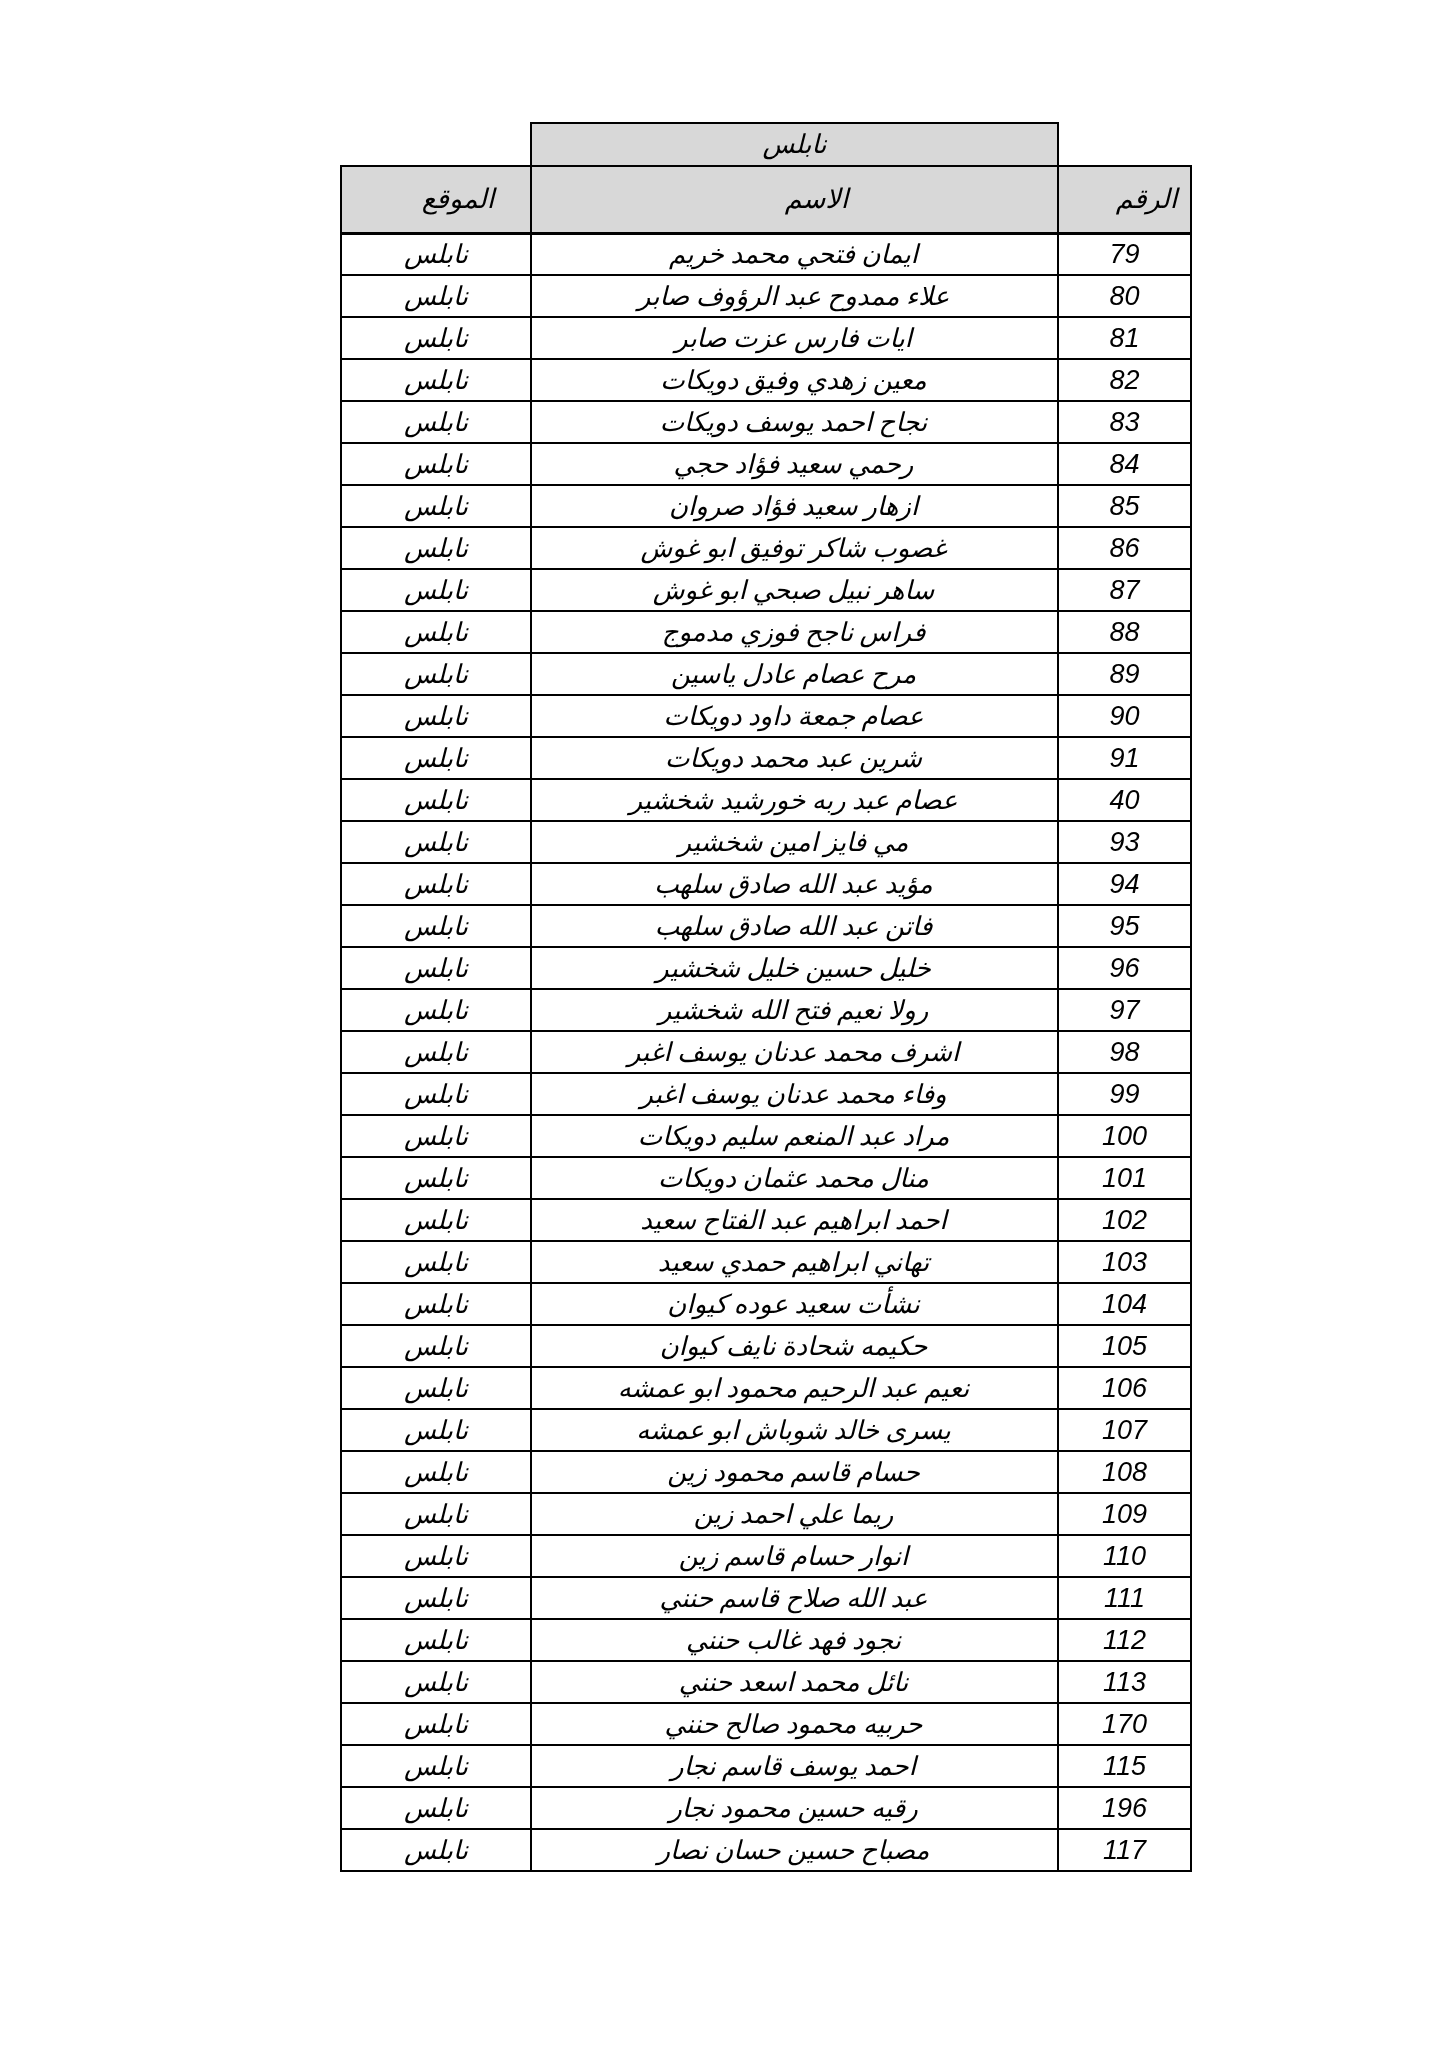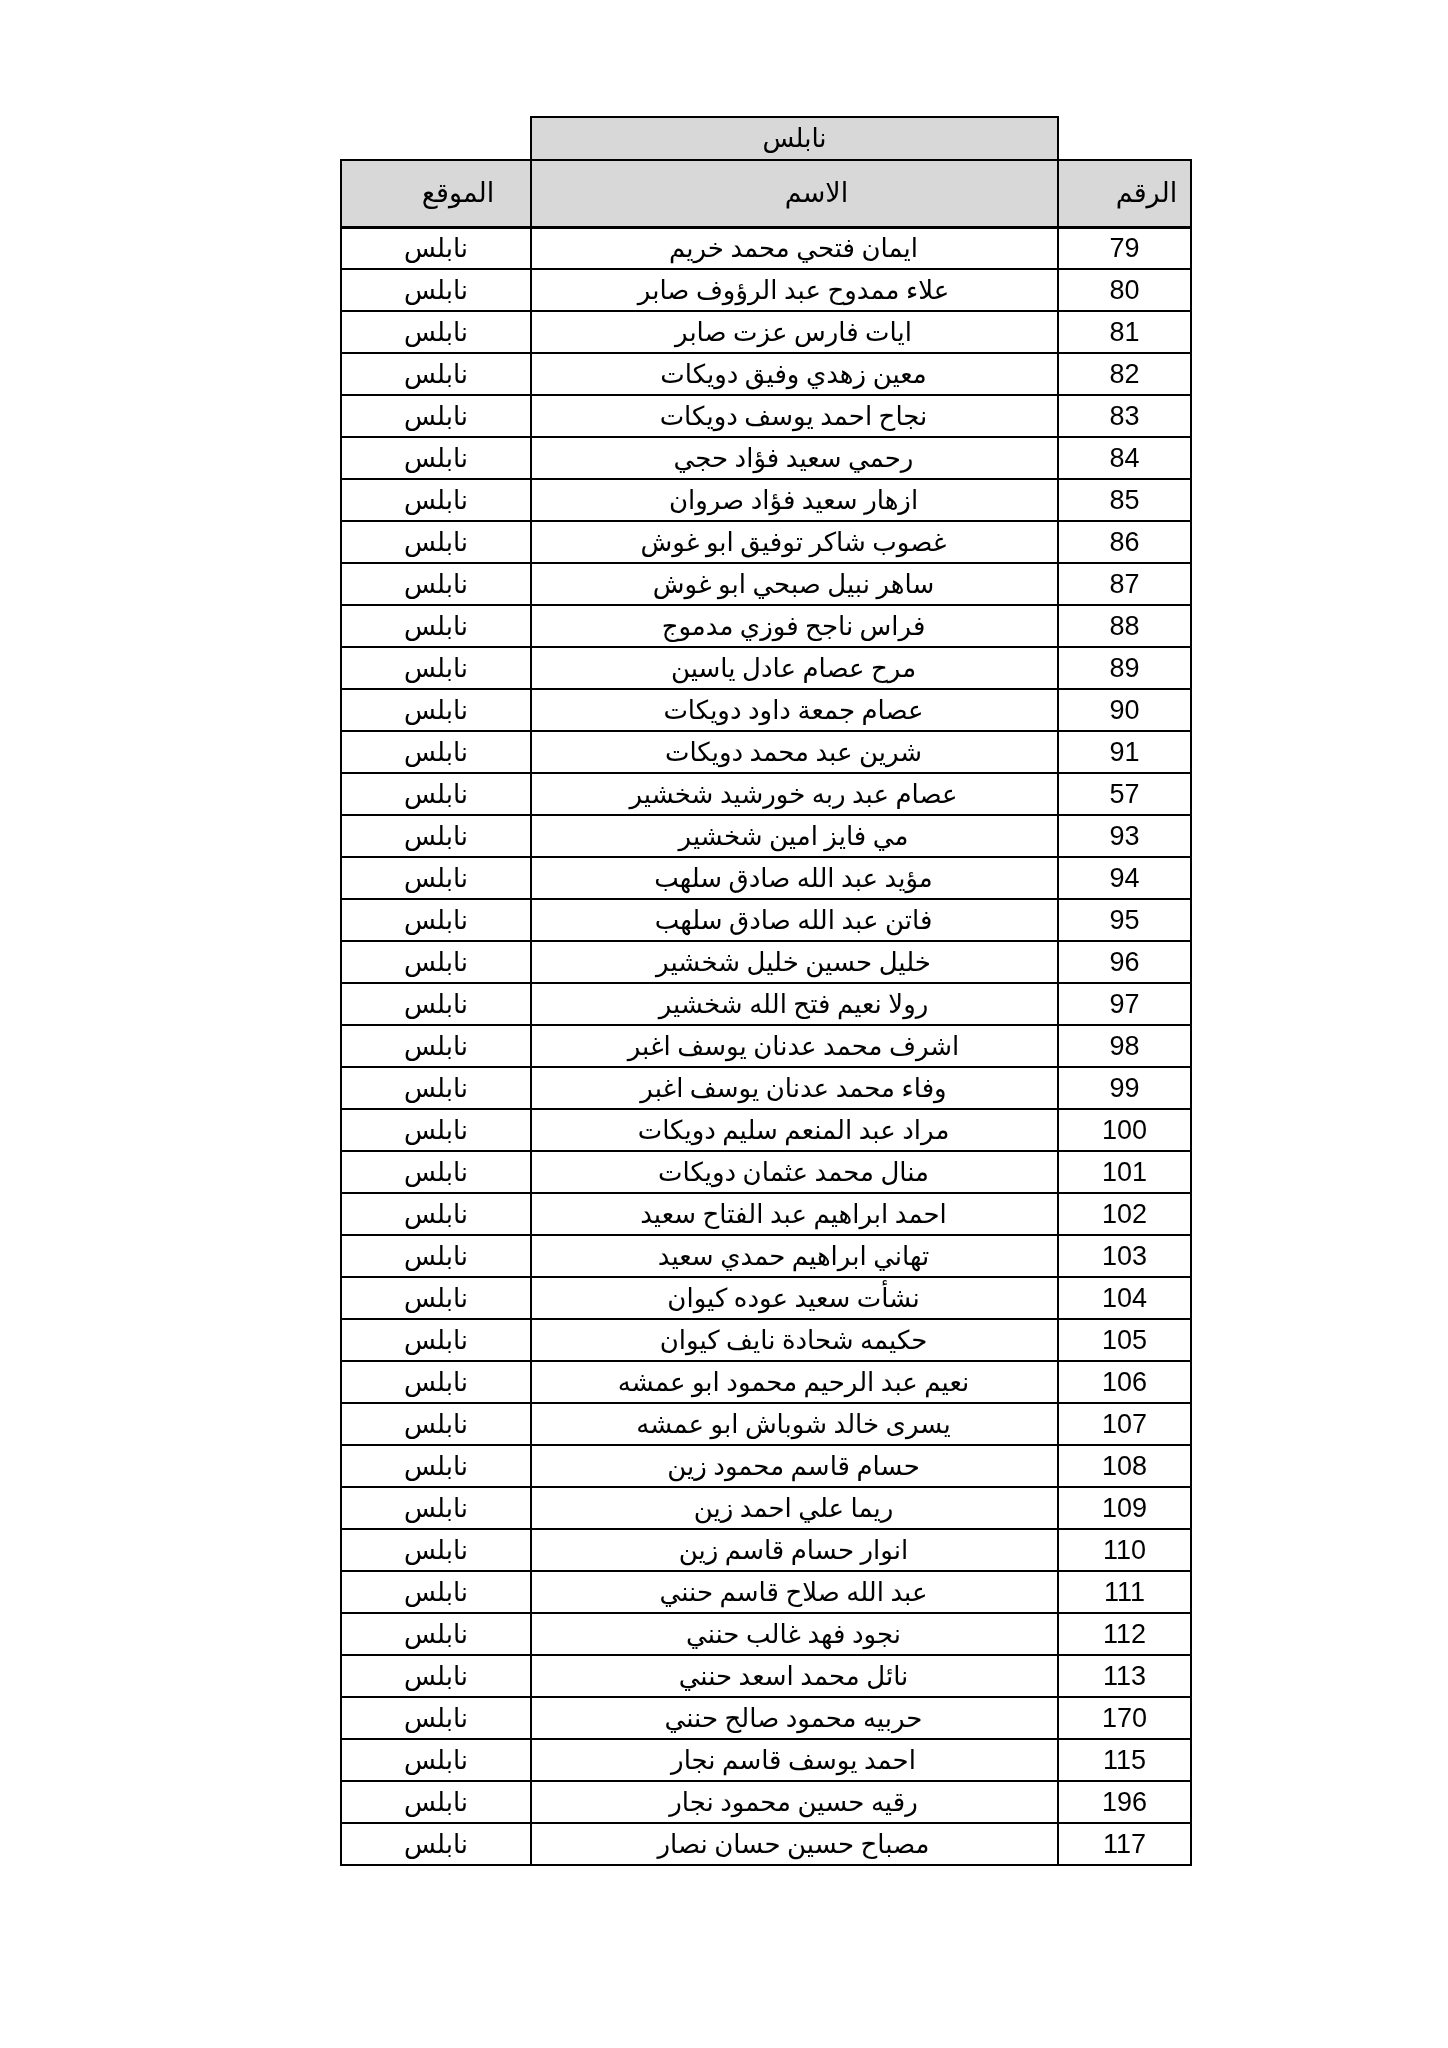--- a/index.html
+++ b/index.html
@@ -5,23 +5,24 @@
   html,body{margin:0;padding:0;background:#e8e8e8;}
   .page{
     position:relative;
     width:1448px;height:2048px;
     background:#ffffff;
     margin:0 auto;
     font-family:"Liberation Serif","DejaVu Sans",serif;
     color:#000;
   }
   table.roster{
-    position:absolute;left:340px;top:116px;
+    position:absolute;left:340px;top:122px;
     border-collapse:collapse;
     table-layout:fixed;
+    font-style:italic;
   }
   col.c-loc{width:190px}
   col.c-name{width:527px}
   col.c-num{width:133px}
 
   td{vertical-align:middle;overflow:hidden;white-space:nowrap;}
 
   .cell{
     border:2px solid var(--border,#000);
     font-size:26px;
@@ -137,21 +138,21 @@
     <td class="cell num">90</td>
   </tr>
         <tr class="data-row">
     <td class="cell loc" dir="rtl">نابلس</td>
     <td class="cell name" dir="rtl">شرين عبد محمد دويكات</td>
     <td class="cell num">91</td>
   </tr>
         <tr class="data-row">
     <td class="cell loc" dir="rtl">نابلس</td>
     <td class="cell name" dir="rtl">عصام عبد ربه خورشيد شخشير</td>
-    <td class="cell num">57</td>
+    <td class="cell num">40</td>
   </tr>
         <tr class="data-row">
     <td class="cell loc" dir="rtl">نابلس</td>
     <td class="cell name" dir="rtl">مي فايز امين شخشير</td>
     <td class="cell num">93</td>
   </tr>
         <tr class="data-row">
     <td class="cell loc" dir="rtl">نابلس</td>
     <td class="cell name" dir="rtl">مؤيد عبد الله صادق سلهب</td>
     <td class="cell num">94</td>

